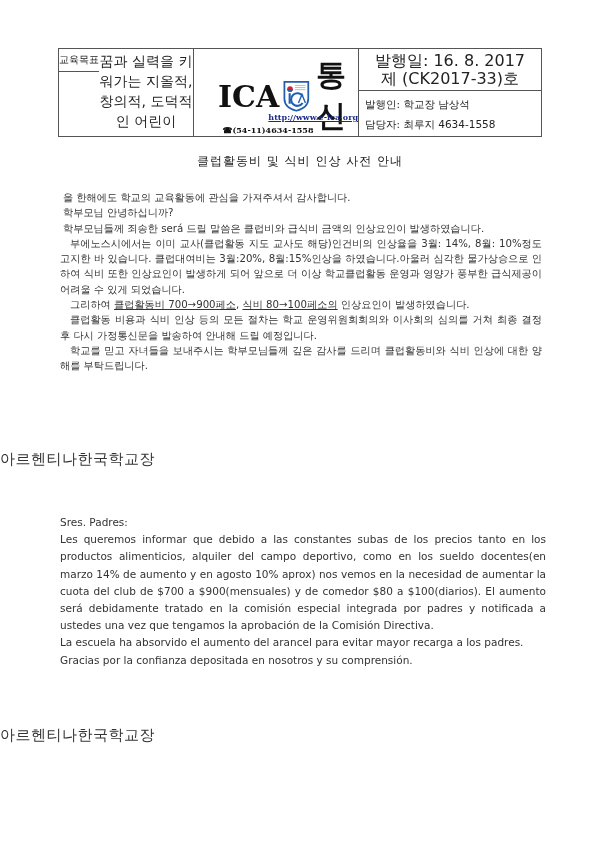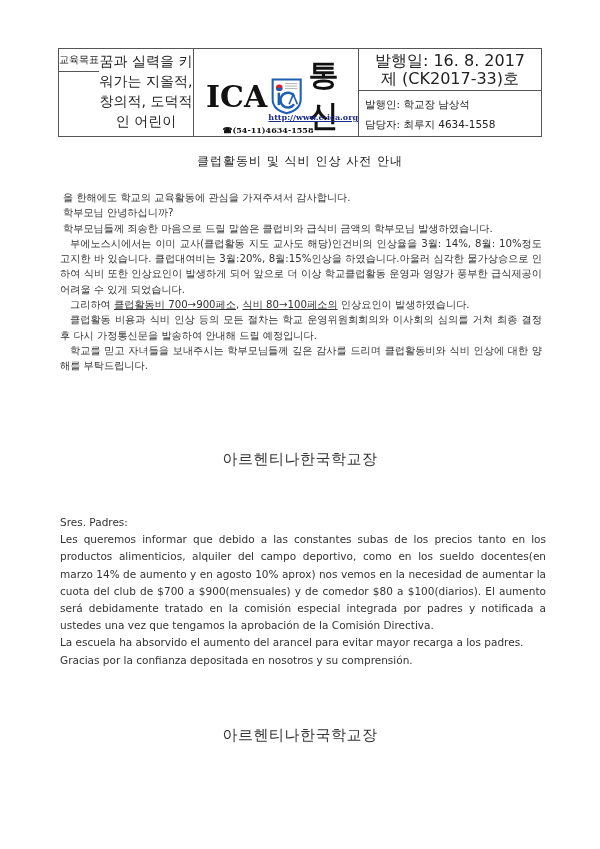--- a/index.html
+++ b/index.html
@@ -8,40 +8,40 @@
 
     .header-table {
       position: absolute; left: 58px; top: 48px; width: 484px; height: 89px;
       border: 1px solid #555; display: flex;
     }
     .col-left { width: 135px; border-right: 1px solid #555; display: flex; flex-direction: row; }
     .col-left .goal-title { height: 23px; border-bottom: 1px solid #555; font-size: 10px; display:flex; align-items:center; justify-content:center; color:#222; }
     .col-left .goal-body { flex: 1; font-size: 14px; line-height: 20px; text-align: center; padding-top: 2px; color:#222; }
 
     .col-mid { width: 165px; border-right: 1px solid #555; position: relative; }
-    .brand { position: absolute; left: 12px; top: 6px; display: flex; align-items: center; }
+    .brand { position: absolute; left: 24px; top: 6px; display: flex; align-items: center; }
     .brand .ica { font-family: "DejaVu Serif", serif; font-weight: bold; font-size: 30px; color: #111; letter-spacing: 0px; }
     .brand .tongsin { font-family: "DejaVu Sans", sans-serif; font-weight: bold; font-size: 30px; color: #111; margin-left: 2px; }
     .logo { width: 38px; height: 44px; margin: 0 4px; }
     .url { position: absolute; left: 0; right: 0; top: 63px; text-align: right; font-family: "DejaVu Serif", serif; font-size: 8px; color: #1a2a8a; text-decoration: underline; font-weight: bold; }
     .phone { position: absolute; left: 0; right: 16px; top: 76px; text-align: center; font-family: "DejaVu Serif", serif; font-size: 8px; color: #111; font-weight: bold; }
 
     .col-right { flex: 1; display: flex; flex-direction: column; }
     .col-right .issue { height: 42px; border-bottom: 1px solid #555; text-align: center; font-size: 16px; line-height: 18px; padding-top: 3px; color:#222; }
     .col-right .pub { flex: 1; font-size: 10.5px; line-height: 20px; padding: 3px 0 0 6px; color:#222; }
 
     .doc-title { position: absolute; left: 0; width: 600px; top: 153px; text-align: center; font-family: "DejaVu Serif", serif; font-size: 12px; color: #222; letter-spacing: 1px; }
 
     .kr-body { position: absolute; left: 60px; top: 190px; width: 482px; font-size: 10.2px; line-height: 15.3px; color: #333; text-align: justify; }
     .kr-body p { margin: 0; }
     .indent1 { text-indent: 3px; }
     .indent2 { text-indent: 10px; }
     .ul { text-decoration: underline; }
 
-    .school-sign { position: absolute; left: 0; width: 600px; text-align: center; font-size: 15px; color: #333; letter-spacing: 0.5px; }
+    .school-sign { position: absolute; left: 0; width: 600px; font-size: 15px; color: #333; letter-spacing: 0.5px; }
 
     .es-body { position: absolute; left: 60px; top: 514px; width: 486px; font-size: 10.5px; line-height: 17.2px; color: #333; text-align: justify; }
     .es-body p { margin: 0; }
   </style>
 </head>
 <body>
 
 <div class="header-table">
   <div class="col-left">
     <div class="goal-title">교육목표</div>
@@ -76,21 +76,21 @@
       <div>담당자: 최루지 4634-1558</div>
     </div>
   </div>
 </div>
 
 <div class="doc-title">클럽활동비 및 식비 인상 사전 안내</div>
 
 <div class="kr-body">
   <p class="indent1">올 한해에도 학교의 교육활동에 관심을 가져주셔서 감사합니다.</p>
   <p class="indent1">학부모님 안녕하십니까?</p>
-  <p class="indent1">학부모님들께 죄송한 마음으로 드릴 말씀은 클럽비와 급식비 금액의 학부모님 발생하였습니다.</p>
+  <p class="indent1">학부모님들께 죄송한 será 드릴 말씀은 클럽비와 급식비 금액의 인상요인이 발생하였습니다.</p>
   <p class="indent2">부에노스시에서는 이미 교사(클럽활동 지도 교사도 해당)인건비의 인상율을 3월: 14%, 8월: 10%정도 고지한 바 있습니다. 클럽대여비는 3월:20%, 8월:15%인상을 하였습니다.아울러 심각한 물가상승으로 인하여 식비 또한 인상요인이 발생하게 되어 앞으로 더 이상 학교클럽활동 운영과 영양가 풍부한 급식제공이 어려울 수 있게 되었습니다.</p>
   <p class="indent2"><span>그리하여 </span><span class="ul">클럽활동비 700→900페소</span><span>, </span><span class="ul">식비 80→100페소의</span><span> 인상요인이 발생하였습니다.</span></p>
   <p class="indent2">클럽활동 비용과 식비 인상 등의 모든 절차는 학교 운영위원회회의와 이사회의 심의를 거쳐 최종 결정 후 다시 가정통신문을 발송하여 안내해 드릴 예정입니다.</p>
   <p class="indent2">학교를 믿고 자녀들을 보내주시는 학부모님들께 깊은 감사를 드리며 클럽활동비와 식비 인상에 대한 양해를 부탁드립니다.</p>
 </div>
 
 <div class="school-sign" style="top: 450px;">아르헨티나한국학교장</div>
 
 <div class="es-body">
   <p>Sres. Padres:</p>

